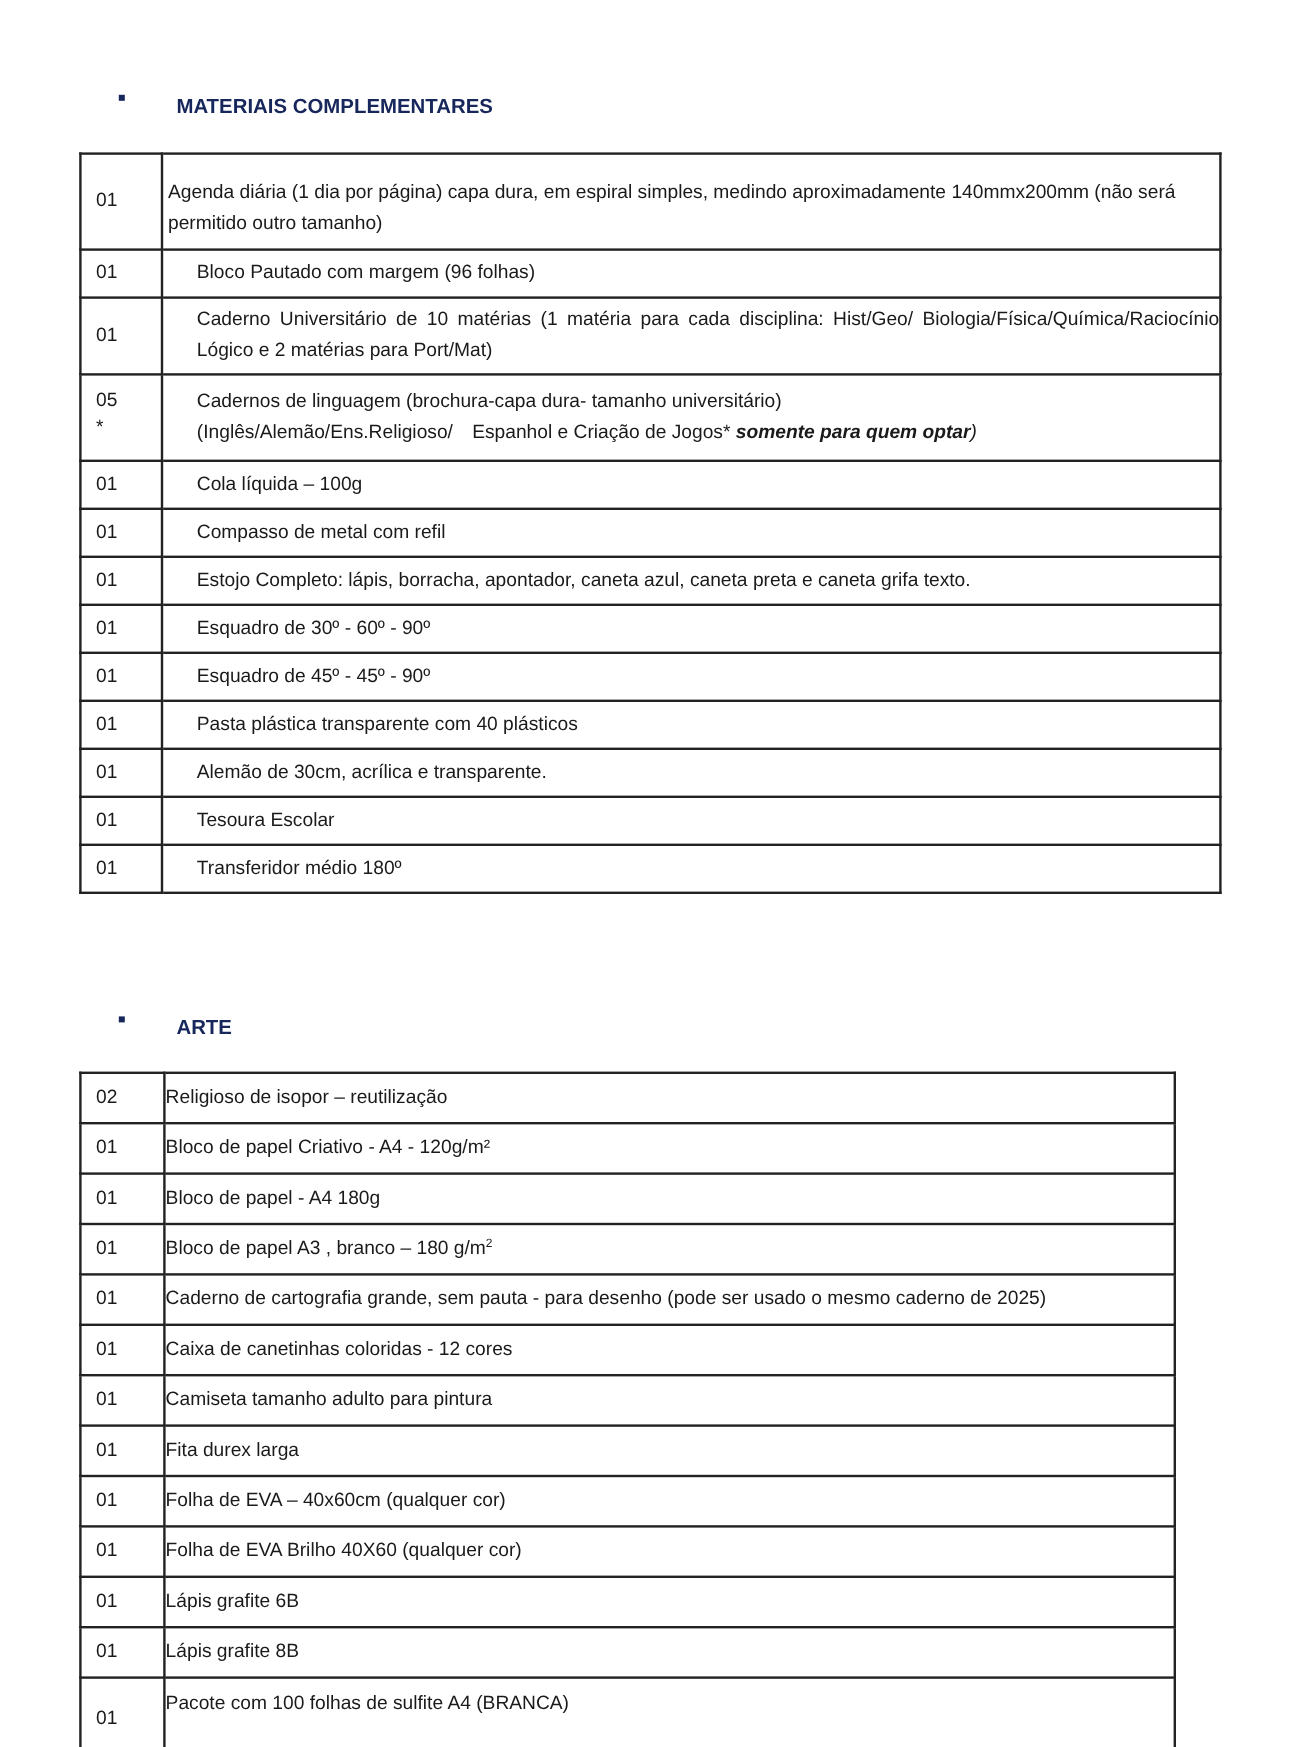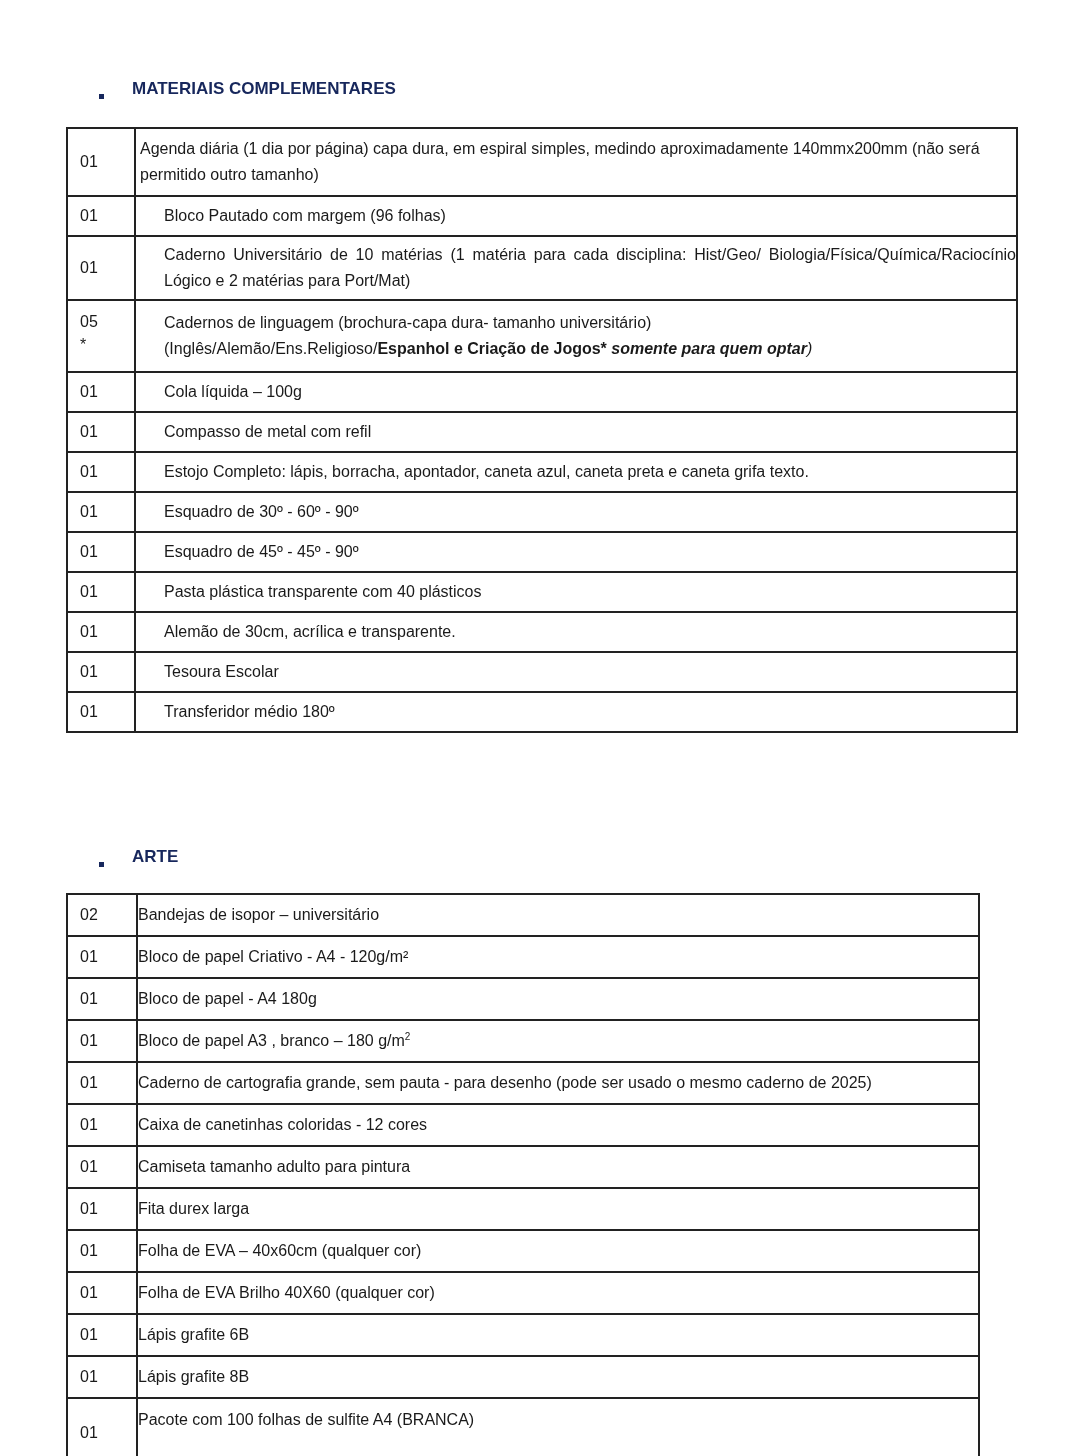--- a/index.html
+++ b/index.html
@@ -3,22 +3,22 @@
 <meta charset="utf-8">
 <style>
   html, body { margin: 0; padding: 0; background: #ffffff; }
   body {
     width: 1080px; height: 1456px; position: relative; overflow: hidden;
     font-family: "Liberation Sans", "DejaVu Sans", sans-serif;
     color: #1a1a1a;
   }
   .section-heading {
     position: absolute; left: 96px;
-    display: flex; align-items: flex-end;
-    font-weight: bold; font-size: 17px; color: #17275c;
+    display: flex; align-items: flex-start;
+    font-weight: bold; font-size: 17px; color: #17275c; gap: 15px;
   }
   .section-heading .bullet {
     display: inline-block; width: 5px; height: 5px; background: #17275c;
     margin-right: 28px; margin-left: 3px;
   }
   #h1 { top: 79px; }
   #h2 { top: 847px; }
 
   table.list {
     position: absolute; border-collapse: collapse;
@@ -33,32 +33,32 @@
   #t2 { left: 66px; top: 893px; width: 914px; }
 
   #t1 td.qty { width: 54px; padding-left: 12px; }
   #t2 td.qty { width: 56px; padding-left: 12px; margin-left: 39px; }
   td.desc { padding: 6px 14px 6px 12px; }
   #t1 td.desc { padding-left: 28px; }
   td.justify { text-align: justify; text-align-last: left; margin-top: 28px; }
   .qty .star { display: block; line-height: 20px; }
 
   #t1 tr.r1 td { height: 58px; }
-  #t1 tr.r1 td.desc { padding-left: 4px; padding-top: 4px; padding-bottom: 4px; }
+  #t1 tr.r1 td.desc { padding-left: 4px; padding-top: 16px; padding-bottom: 4px; }
   #t1 tr.single td { height: 38px; }
   #t1 tr.double td { height: 62px; }
   #t1 tr.double td.qty { vertical-align: top; padding-top: 8px; }
   #t1 tr.double.centerq td.qty { vertical-align: middle; padding-top: 0; }
 
   #t2 tr.single td { height 36px; height: 36px; }
   #t2 tr.single td.desc { padding-top: 2px; padding-bottom: 2px; }
   #t2 tr.tall td { height: 60px; }
   #t2 tr.tall td.desc { vertical-align: top; padding-top: 8px; }
 
-  b.em { font-weight: bold; }
+  b.em { font-weight: normal; margin-left: 16px; }
   i.em { font-style: italic; font-weight: bold; }
   sup.s { font-size: 10px; line-height: 0; vertical-align: 6px; }
 </style>
 </head>
 <body>
 
 <div id="h1" class="section-heading">
   <span class="bullet"></span>
   <span>MATERIAIS COMPLEMENTARES</span>
 </div>
@@ -128,21 +128,21 @@
 
 <div id="h2" class="section-heading">
   <span class="bullet"></span>
   <span>ARTE</span>
 </div>
 
 <table id="t2" class="list">
   <tbody>
       <tr class="single">
     <td class="qty">02</td>
-    <td class="desc">Bandejas de isopor – universitário</td>
+    <td class="desc">Religioso de isopor – reutilização</td>
   </tr>
   <tr class="single">
     <td class="qty">01</td>
     <td class="desc">Bloco de papel Criativo - A4 - 120g/m²</td>
   </tr>
   <tr class="single">
     <td class="qty">01</td>
     <td class="desc">Bloco de papel - A4 180g</td>
   </tr>
   <tr class="single">

